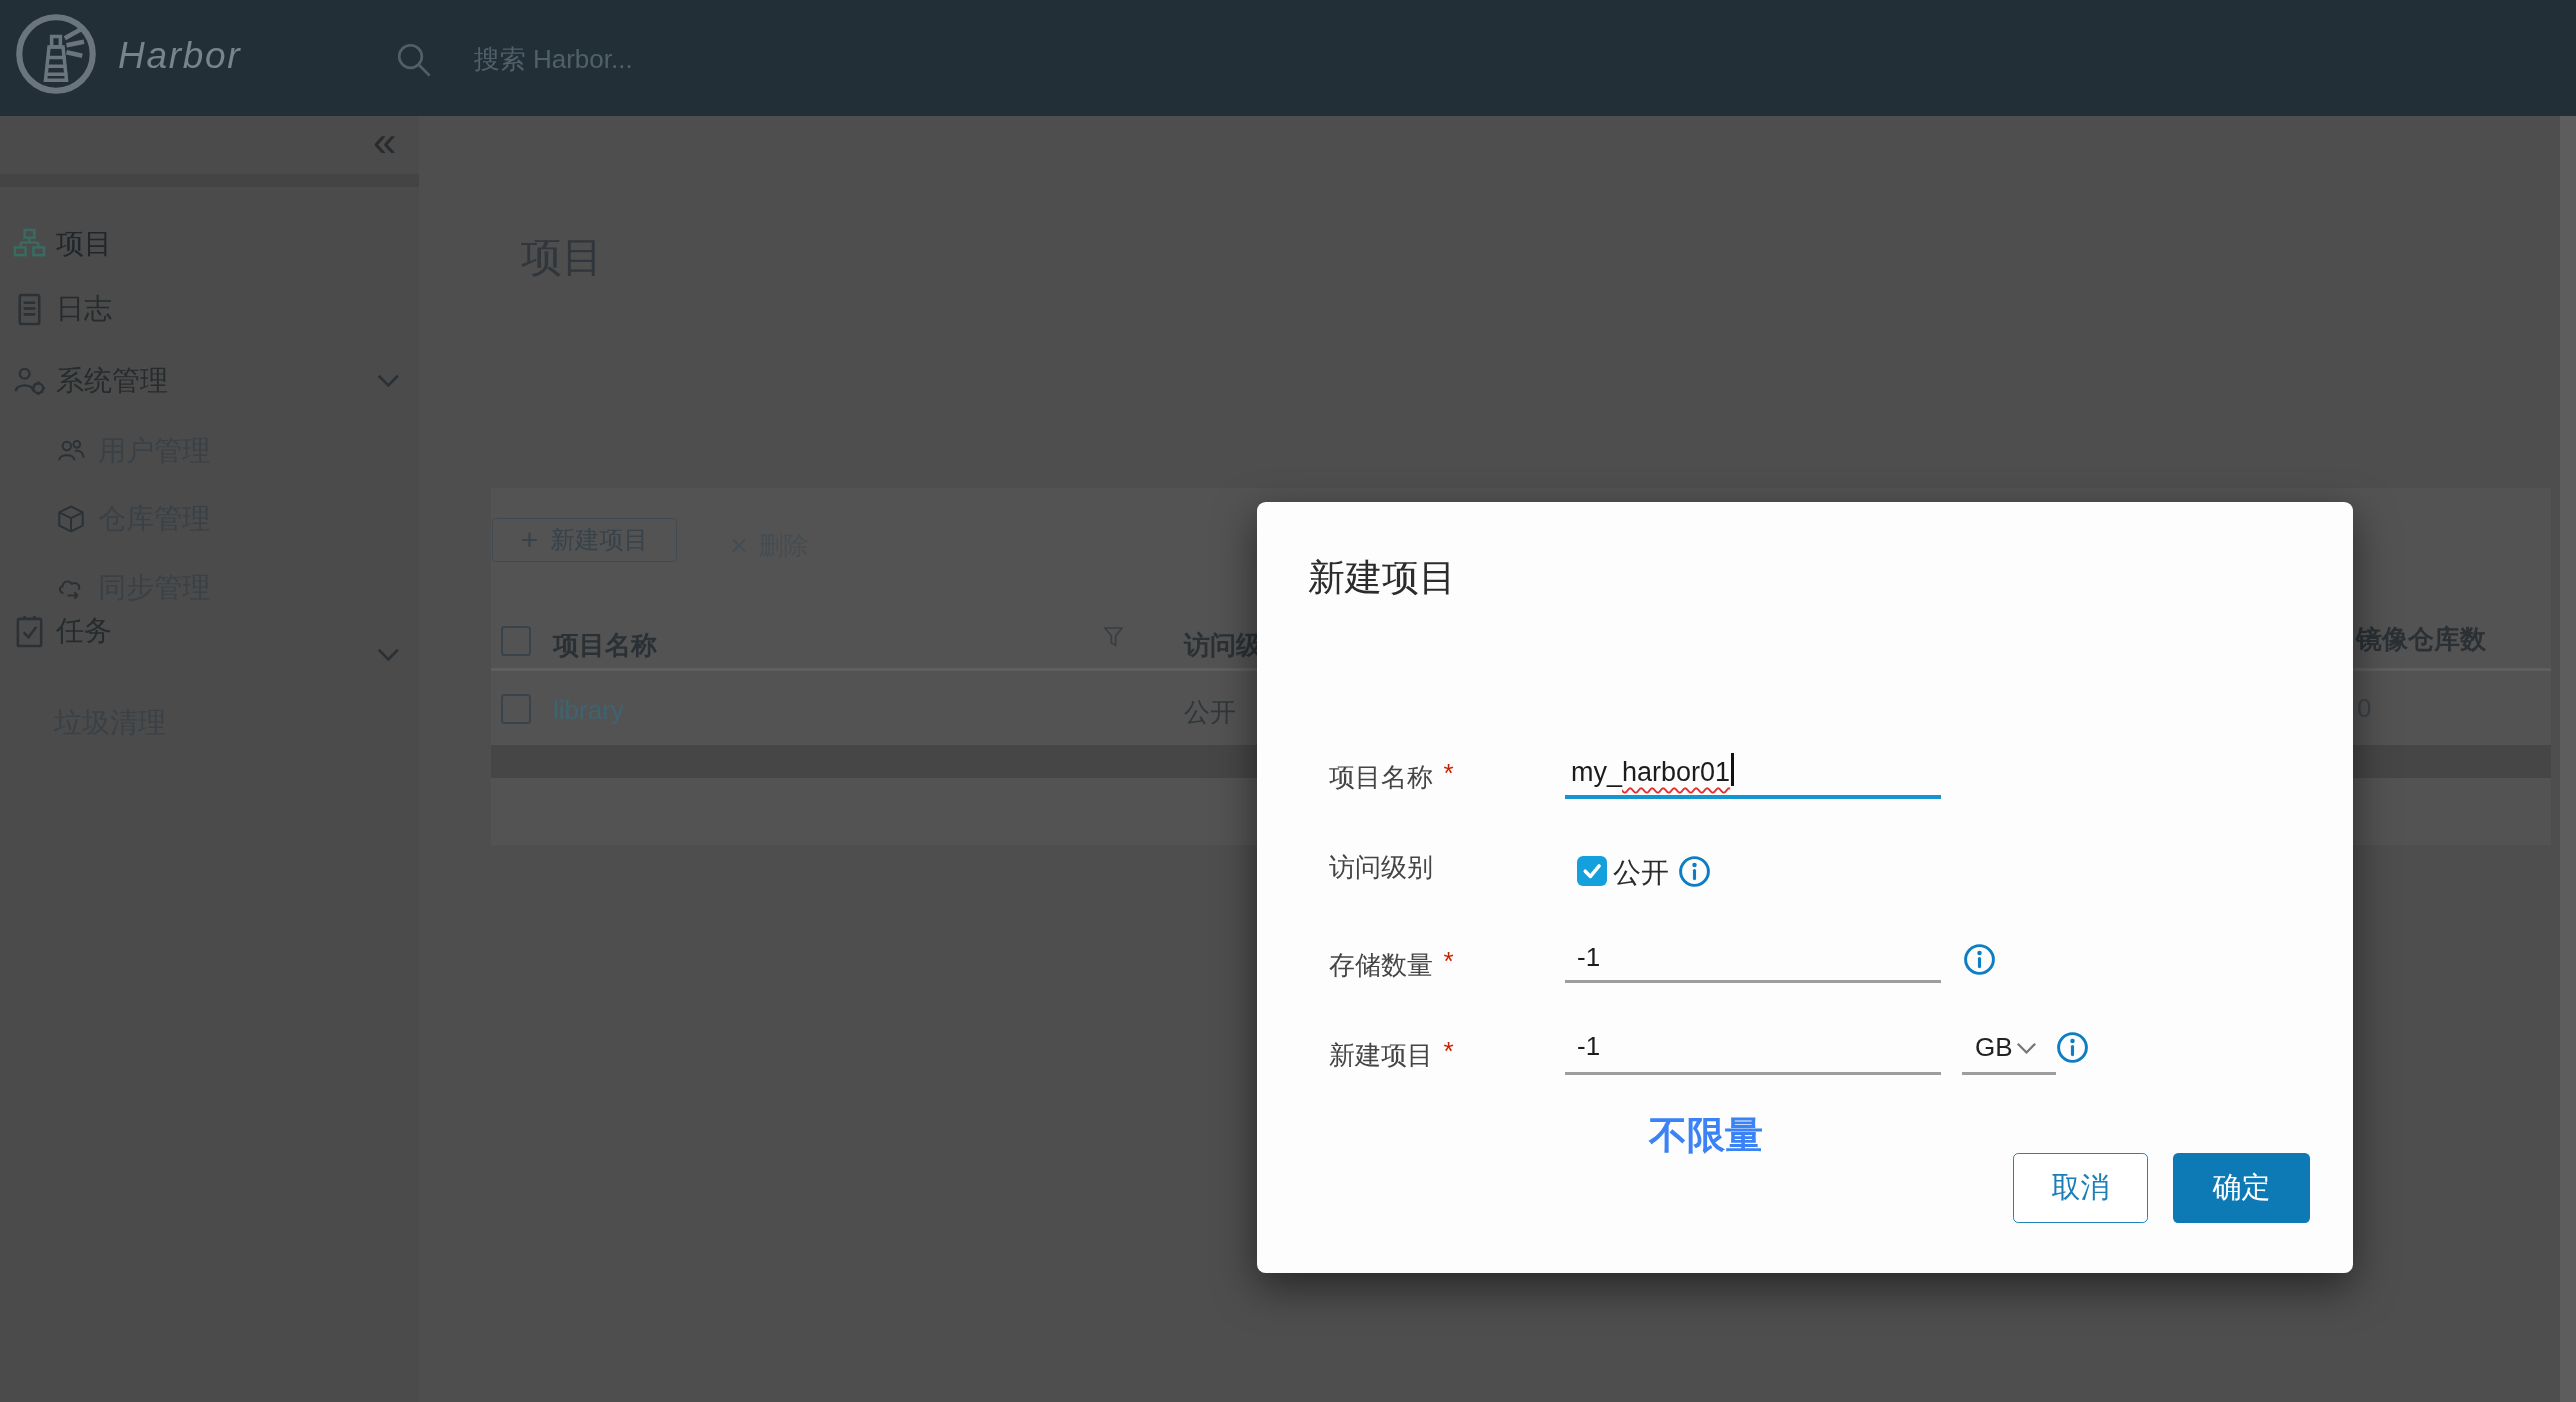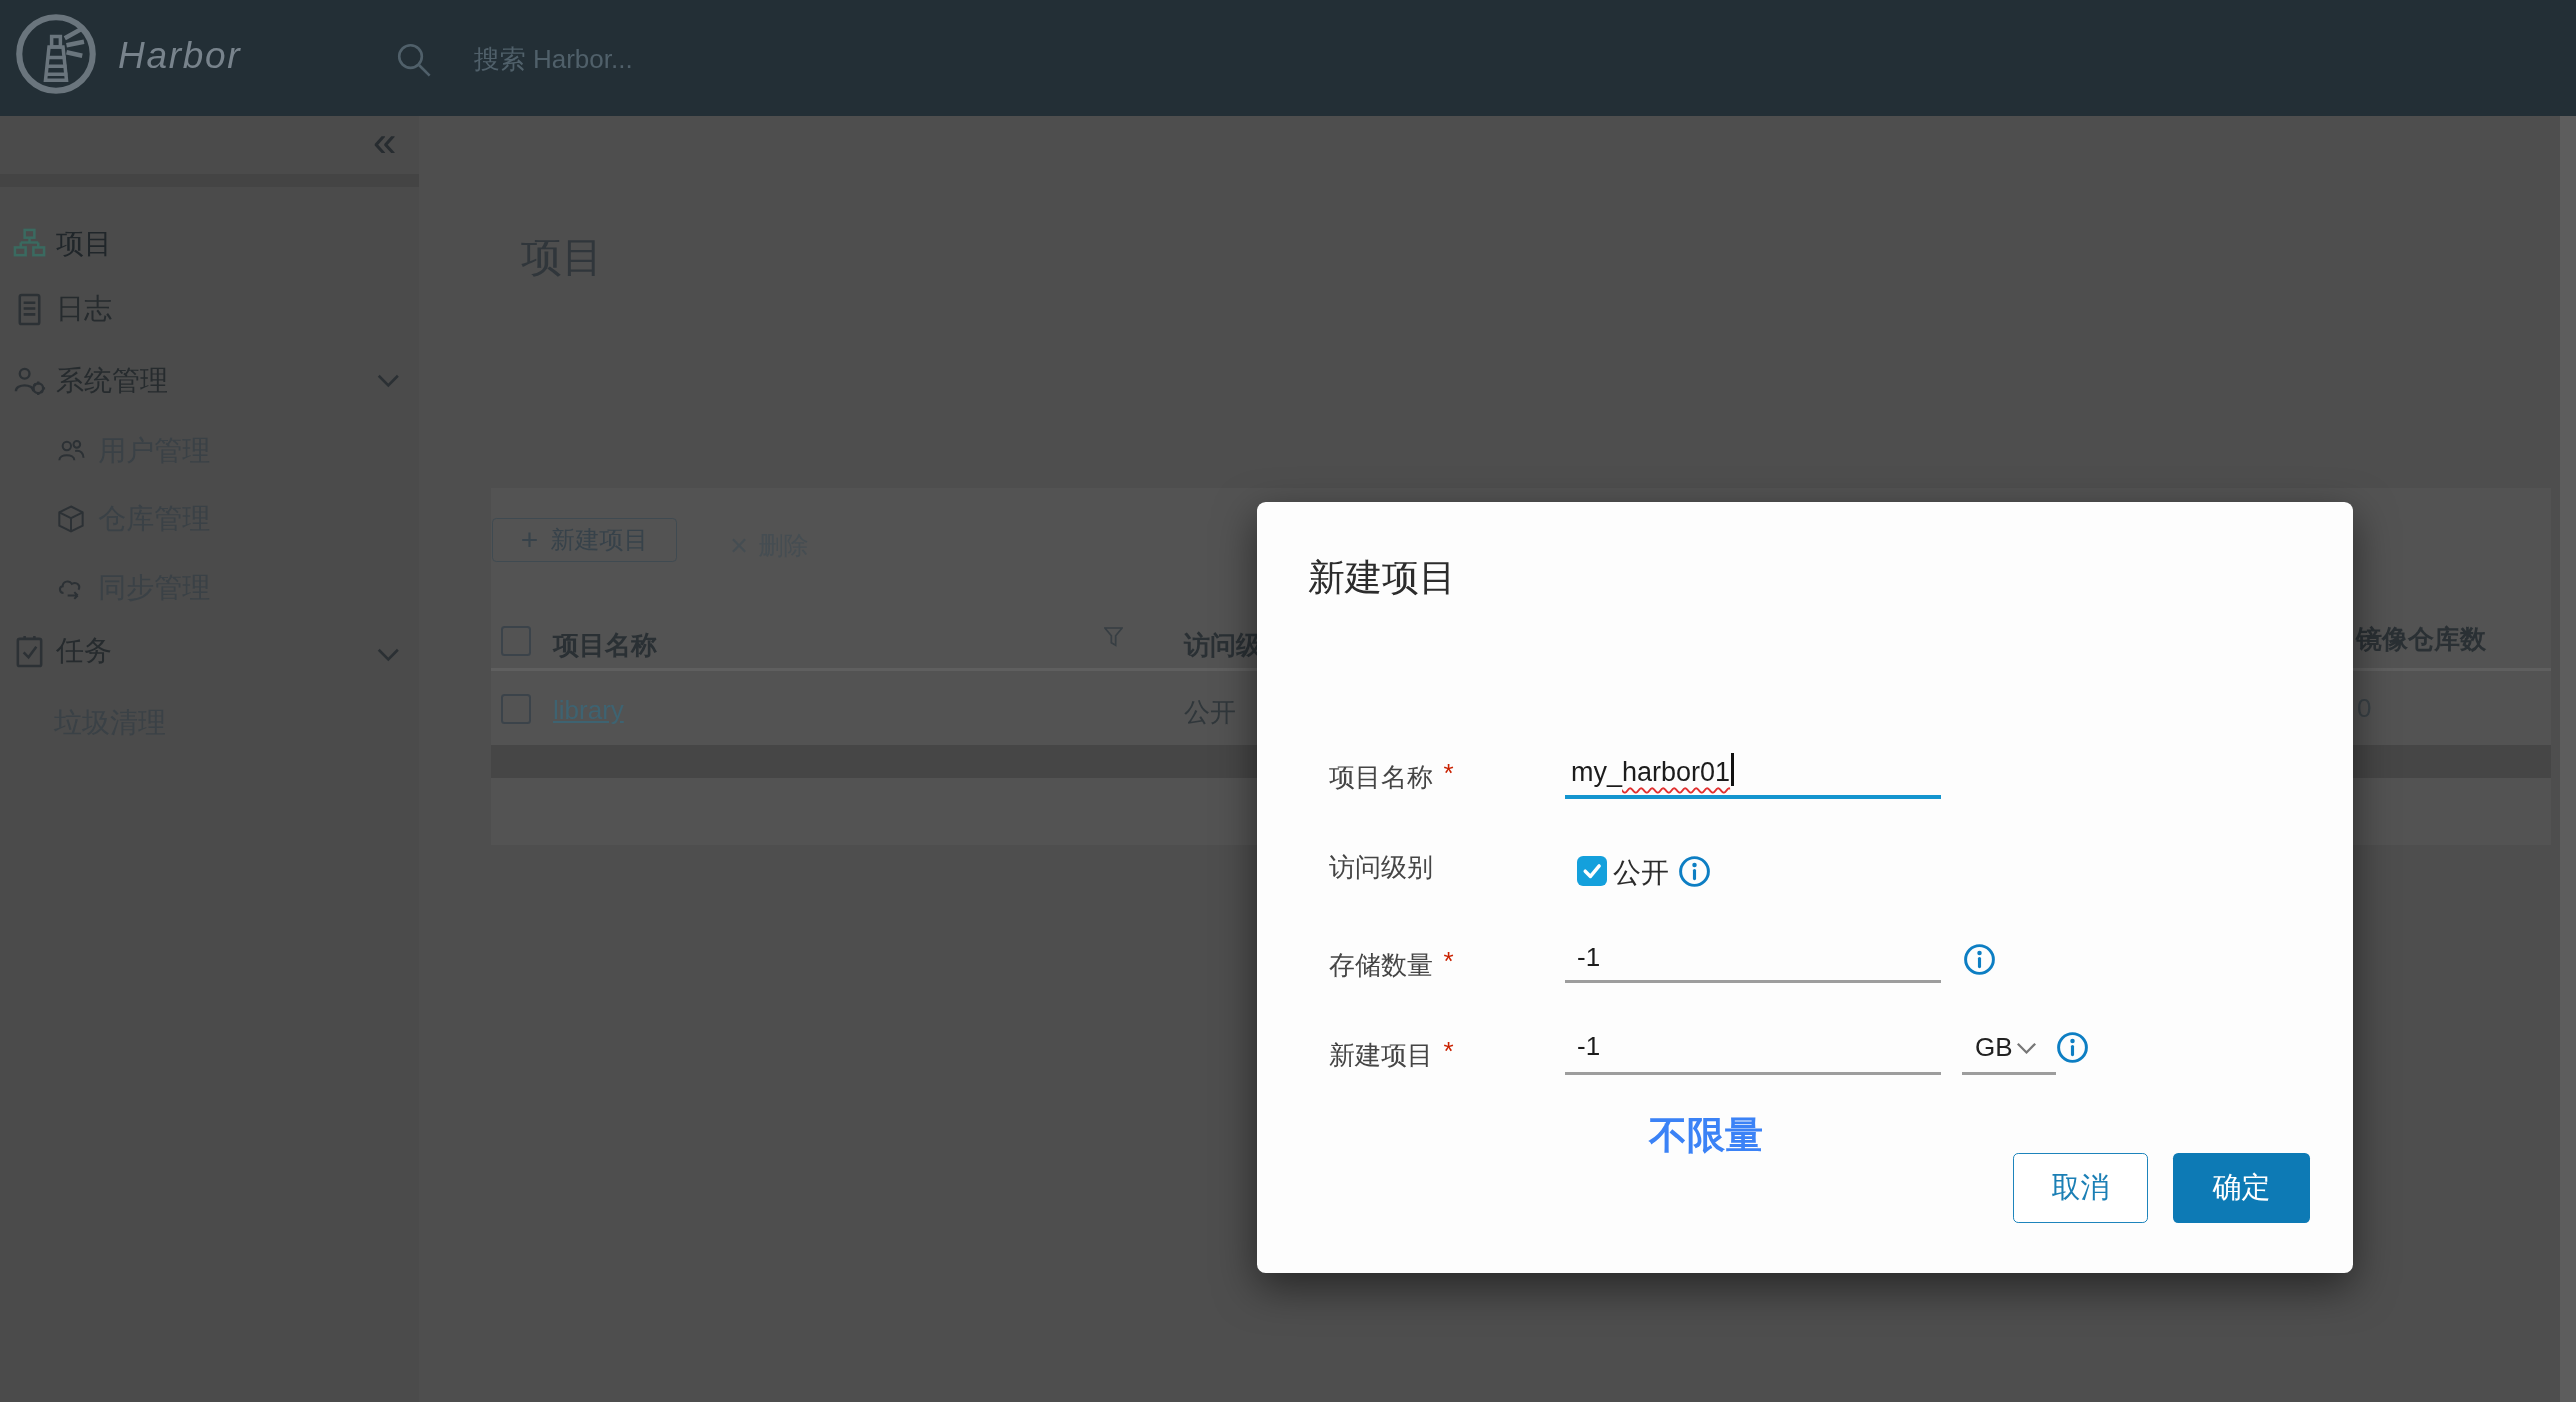--- a/index.html
+++ b/index.html
@@ -39,21 +39,21 @@
            color:#37424a;font-size:24.4px;cursor:pointer;background:transparent;box-sizing:border-box;}
   .btn-new .plus{font-size:30px;line-height:1;}
   .btn-delete{position:absolute;left:730px;top:523px;height:44px;display:flex;align-items:center;gap:10.5px;
               color:#454d52;font-size:25px;cursor:default;}
   .btn-delete .x{font-size:31px;line-height:1;}
   .table-divider{position:absolute;left:491px;top:668px;width:2060px;height:2.6px;background:#5f5f5f;}
   .cbox{position:absolute;width:30px;height:30px;border:2.6px solid #3b434a;border-radius:3.5px;box-sizing:border-box;cursor:pointer;}
   .th{position:absolute;font-size:26px;font-weight:700;color:#2a3034;white-space:nowrap;}
   .funnel{position:absolute;left:1104px;top:627px;width:19px;height:21px;color:#373e43;cursor:pointer;}
   .td{position:absolute;font-size:26px;color:#30373b;white-space:nowrap;}
-  .link{color:#3e6371;cursor:pointer;text-decoration:underline;}
+  .link{color:#3e6371;cursor:pointer;}
   .dark-strip{position:absolute;left:491px;top:745px;width:2060px;height:33px;background:#464646;}
   .scrollbar{position:absolute;left:2560px;top:116px;width:15.7px;height:1286px;background:#5d5d5d;}
 
   
   .modal{position:absolute;left:1257px;top:502px;width:1096px;height:771px;background:#fdfdfd;
          border-radius:8.7px;box-shadow:0 14px 42px rgba(0,0,0,0.5);}
   .m-title{position:absolute;left:51px;top:51px;font-size:37px;color:#2c2c2c;}
   .m-label{position:absolute;left:72px;font-size:26px;color:#454545;white-space:nowrap;}
   .req{color:#c92100;margin-left:10.5px;font-size:26px;vertical-align:3.5px;}
   .m-value{position:absolute;font-size:27px;color:#1c1c1c;white-space:nowrap;cursor:text;}
@@ -155,21 +155,21 @@
     </div>
 
     <div class="nav-item lvl2" style="top:437px;">
       <svg class="nicon" viewBox="0 0 36 36" fill="none" stroke="currentColor" stroke-width="2.4">
         <path d="M9 24 C4 24 3 17 8 16 C8 10 16 8 19 13 C25 10 30 15 27 20"></path>
         <path d="M14 27 H26 M26 27 L22 23 M26 27 L22 31"></path>
       </svg>
       <span class="nav-label">同步管理</span>
     </div>
 
-    <div class="nav-item lvl1" style="top:500px;text-align:center;">
+    <div class="nav-item lvl1" style="top:480px;text-align:center;">
       <svg class="nicon" viewBox="0 0 36 36" fill="none" stroke="currentColor" stroke-width="2.6">
         <rect x="6" y="5" width="24" height="28" rx="2"></rect>
         <path d="M13 5 V2 M23 5 V2"></path>
         <path d="M12 19 L17 24 L25 13"></path>
       </svg>
       <span class="nav-label">任务</span>
     </div>
     <svg class="nav-chevron" style="top:532px;" viewBox="0 0 26 16" fill="none" stroke="currentColor" stroke-width="3">
       <path d="M2 2 L13 13 L24 2"></path>
     </svg>

